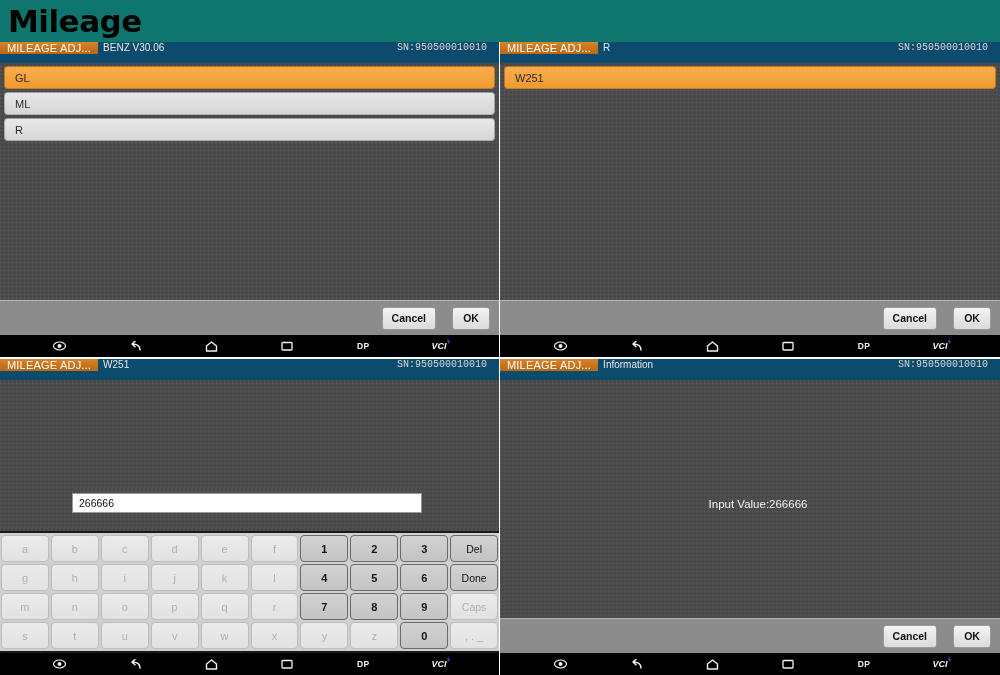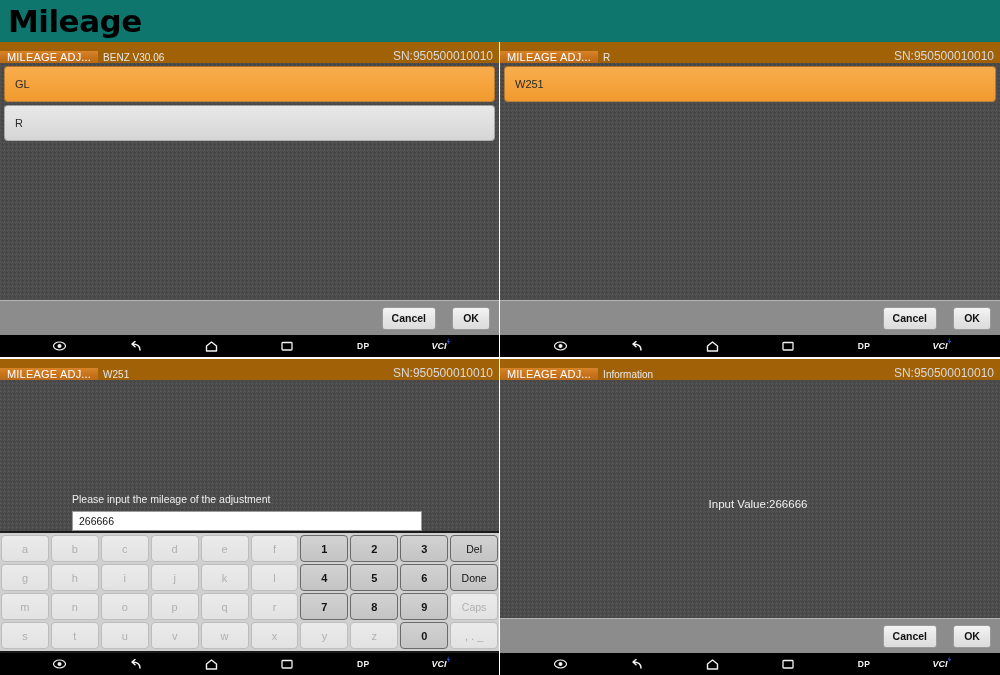--- a/index.html
+++ b/index.html
@@ -41,23 +41,23 @@
     position: relative;
     display: flex;
     flex-direction: column;
     overflow: hidden;
     background: #4a4a4a;
   }
 
   
   .app-header {
     height: 21px;
-    background: #a16207;
-    display: flex;
-    align-items: flex-end;
+    background: #0c4a6e;
+    display: flex;
+    align-items: flex-start;
     flex: 0 0 auto;
     position: relative;
   }
   .app-tab {
     background: linear-gradient(to bottom, #d8842a 0%, #c9741c 50%, #b96a16 100%);
     color: #ffffff;
     font-size: 11px;
     display: flex;
     align-items: center;
     padding: 0 7px;
@@ -68,44 +68,45 @@
     color: #e8e8e8;
     font-size: 10px;
     display: flex;
     align-items: center;
     padding-left: 5px;
     white-space: nowrap;
   }
   .app-sn {
     margin-left: auto;
     color: #d8d8d8;
-    font-size: 12px;
-    display: flex;
-    align-items: center;
-    padding-right: 6px;
+    font-size: 10px;
+    display: flex;
+    align-items: center;
+    padding-right: 12px;
     white-space: nowrap;
+    font-family: Liberation Mono, monospace;
   }
 
   
   .content {
     flex: 1 1 auto;
     position: relative;
     background-color: #4c4c4c;
     background-image:
       linear-gradient(45deg, rgba(255,255,255,.045) 25%, transparent 25%, transparent 75%, rgba(255,255,255,.045) 75%),
       linear-gradient(45deg, rgba(0,0,0,.11) 25%, transparent 25%, transparent 75%, rgba(0,0,0,.11) 75%);
     background-size: 4px 4px, 4px 4px;
     background-position: 0 0, 2px 2px;
     overflow: hidden;
     padding: 3px 4px 0 4px;
   }
 
   
   .list-item {
-    height: 36px;
+    height: 23px;
     margin-bottom: 3px;
     border-radius: 4px;
     display: flex;
     align-items: center;
     padding-left: 10px;
     font-size: 11px;
     color: #2a2a2a;
     border: 1px solid rgba(0,0,0,.25);
   }
   .list-item.selected {
@@ -255,20 +256,23 @@
     <div class="app-header">
       <div class="app-tab">MILEAGE ADJ...</div>
       <div class="app-subtitle">BENZ  V30.06</div>
       <div class="app-sn">SN:950500010010</div>
     </div>
     <div class="content">
       <div class="list-item selected">
         <span>GL</span>
       </div>
       <div class="list-item normal">
+        <span>ML</span>
+      </div>
+      <div class="list-item normal">
         <span>R</span>
       </div>
     </div>
     <div class="toolbar">
       <div class="tb-btn">Cancel</div>
       <div class="tb-btn">OK</div>
     </div>
     <div class="navbar">
       <div class="nav-item">
         <svg width="13" height="10" viewBox="0 0 13 10">
@@ -357,21 +361,20 @@
   <div class="hgap"></div>
 
   <div class="screen">
     <div class="app-header">
       <div class="app-tab">MILEAGE ADJ...</div>
       <div class="app-subtitle">W251</div>
       <div class="app-sn">SN:950500010010</div>
     </div>
     <div class="content">
       <div class="prompt-area">
-        <div class="prompt-label">Please input the mileage of the adjustment</div>
         <div class="text-input">
           <span>266666</span>
         </div>
       </div>
     </div>
     <div class="keyboard" id="kb">
         <div class="kb-row">
           <div class="key">a</div>
           <div class="key">b</div>
           <div class="key">c</div>

